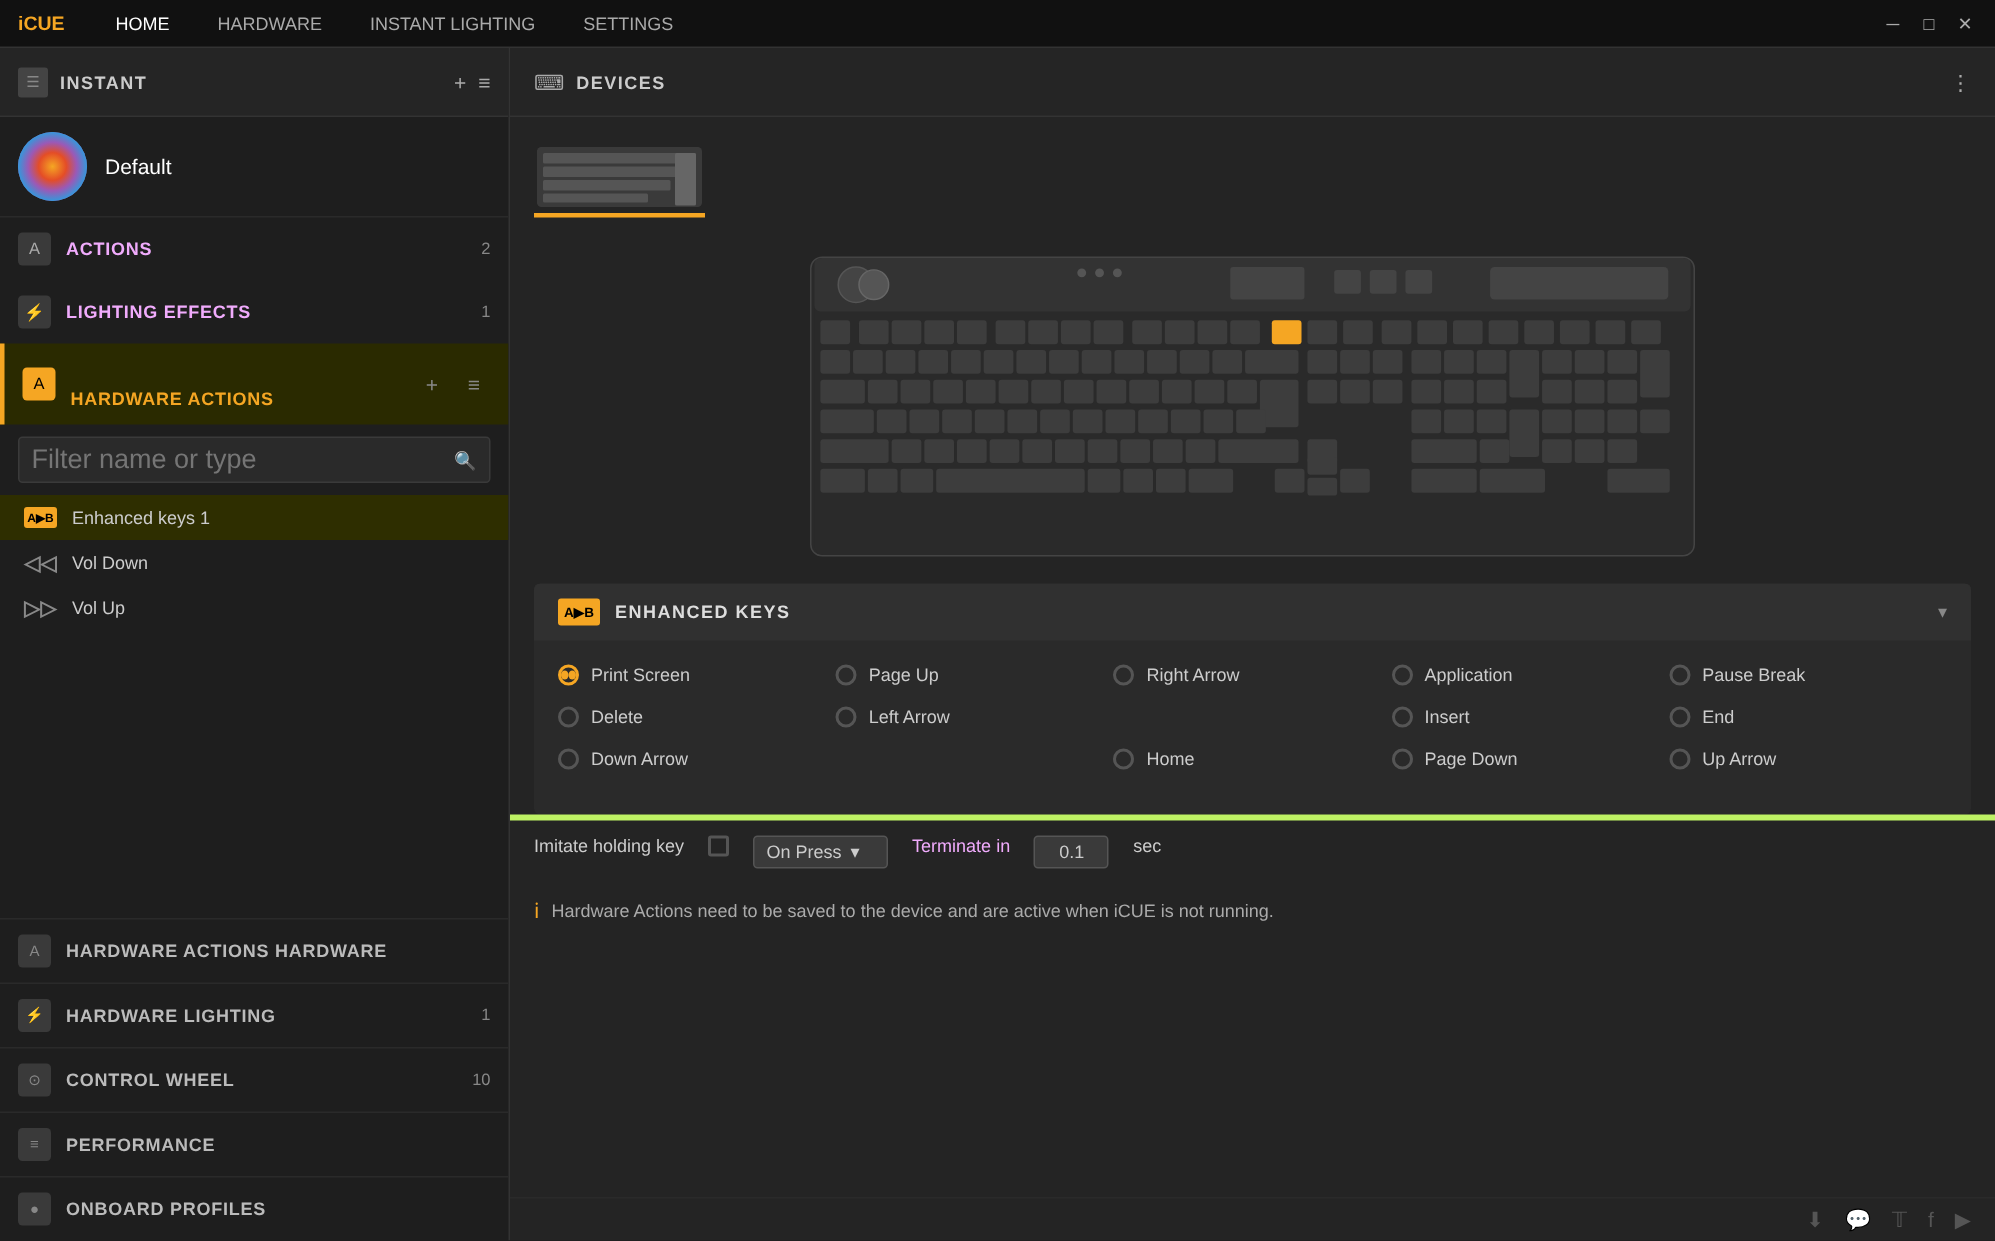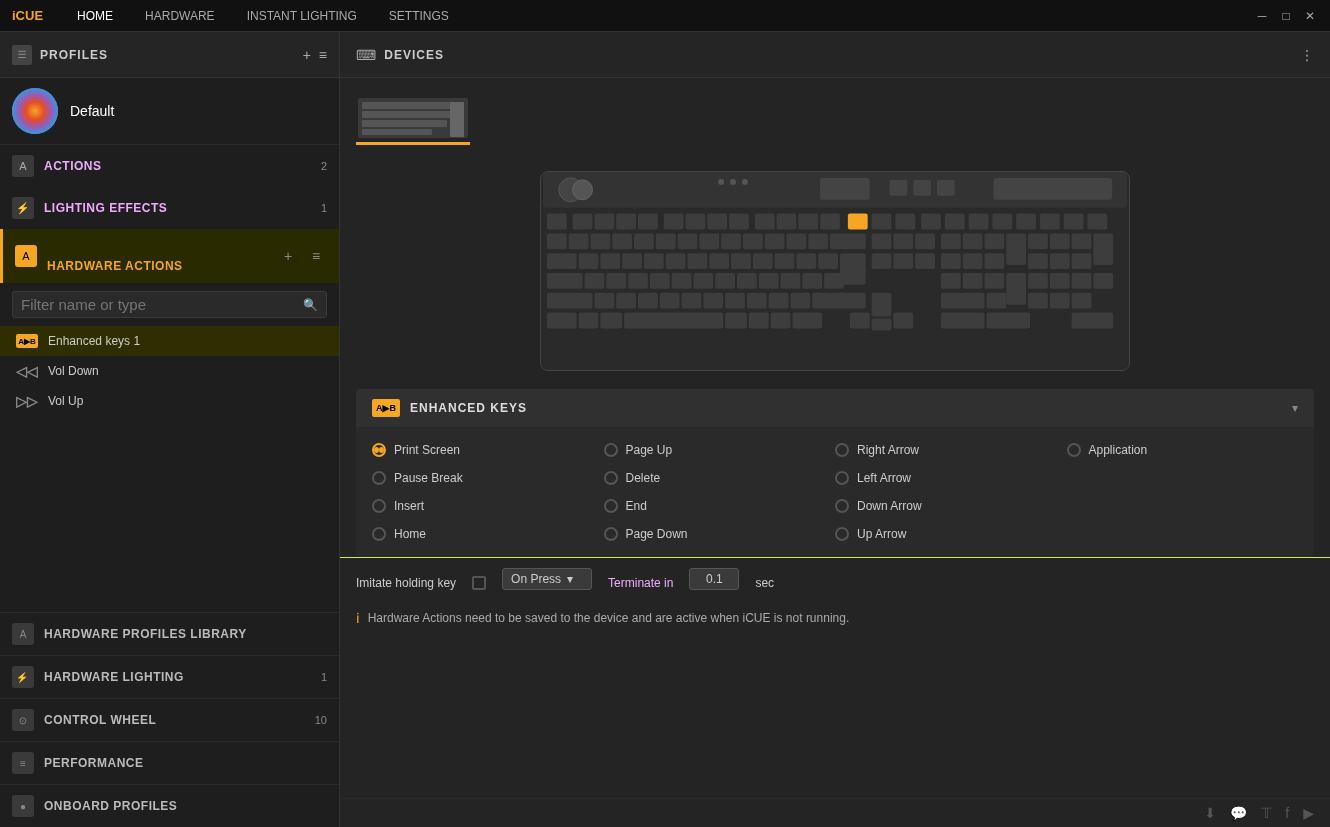--- a/index.html
+++ b/index.html
@@ -187,21 +187,21 @@
       align-items: center;
       background: #2a2a2a;
       border: 1px solid #3a3a3a;
       border-radius: 3px;
       padding: 4px 8px;
     }
     .filter-input {
       background: transparent;
       border: none;
       color: #ccc;
-      font-size: 15px;
+      font-size: 18px;
       flex: 1;
       outline: none;
     }
     .filter-icon {
       color: #666;
       font-size: 12px;
     }
     
     .action-item {
       display: flex;
@@ -385,21 +385,21 @@
       flex: 1;
     }
     .ek-chevron {
       color: #888;
       font-size: 12px;
     }
     
     .key-options {
       padding: 16px;
       display: grid;
-      grid-template-columns: repeat(4, 1fr);
+      grid-template-columns: repeat(5, 1fr);
       row-gap: 14px;
     }
     .key-option {
       display: flex;
       align-items: center;
       gap: 8px;
       cursor: pointer;
     }
     .radio-btn {
       width: 14px;
@@ -423,23 +423,23 @@
       border-radius: 50%;
       background: #f5a623;
     }
     .key-label {
       font-size: 12px;
       color: #ccc;
     }
     
     .bottom-bar {
       padding: 10px 16px;
-      border-top: 1px solid #bef264;
-      display: flex;
-      align-items: flex-end;
+      border-top: 4px solid #bef264;
+      display: flex;
+      align-items: flex-start;
       gap: 16px;
     }
     .imitate-label {
       font-size: 12px;
       color: #ccc;
     }
     .checkbox {
       width: 14px;
       height: 14px;
       border: 2px solid #555;
@@ -537,21 +537,21 @@
 </div>
 
 <div class="main-layout">
 
   <div class="sidebar">
 
     <div class="profiles-header">
       <div class="profile-icon">
         <span>☰</span>
       </div>
-      <span class="profiles-title">PROFILES</span>
+      <span class="profiles-title">INSTANT</span>
       <div class="header-btns">
         <span class="header-btn">+</span>
         <span class="header-btn">≡</span>
       </div>
     </div>
 
     <div class="profile-item">
       <div class="profile-avatar">
         <svg width="46" height="46" viewBox="0 0 46 46">
           <defs>
@@ -610,21 +610,21 @@
     </div>
     <div class="action-item">
       <div class="ai-icon ai-icon-vol">▷▷</div>
       <span class="ai-label">Vol Up</span>
     </div>
 
     <div style="flex:1;"></div>
 
     <div class="library-row">
       <div class="lib-icon">A</div>
-      <span class="lib-label">HARDWARE PROFILES LIBRARY</span>
+      <span class="lib-label">HARDWARE ACTIONS HARDWARE</span>
     </div>
     <div class="library-row">
       <div class="lib-icon">⚡</div>
       <span class="lib-label">HARDWARE LIGHTING</span>
       <span class="lib-count">1</span>
     </div>
     <div class="library-row">
       <div class="lib-icon">⊙</div>
       <span class="lib-label">CONTROL WHEEL</span>
       <span class="lib-count">10</span>

